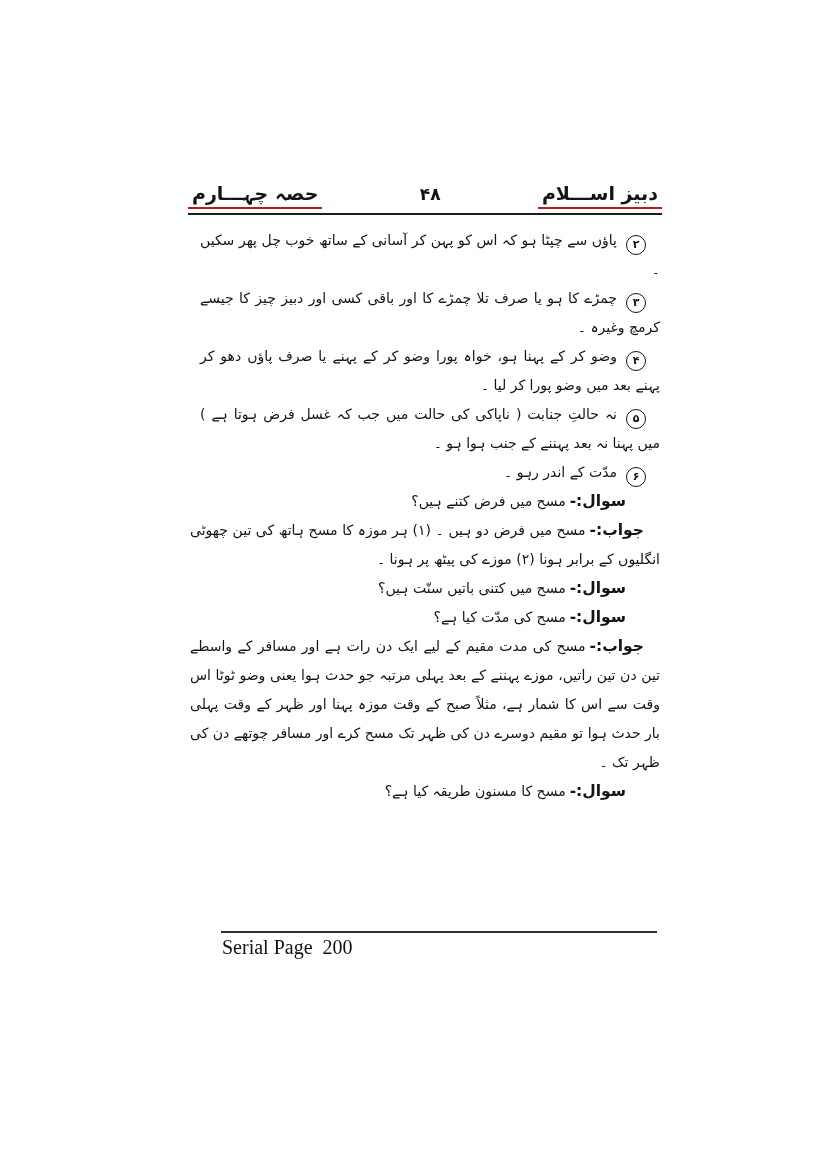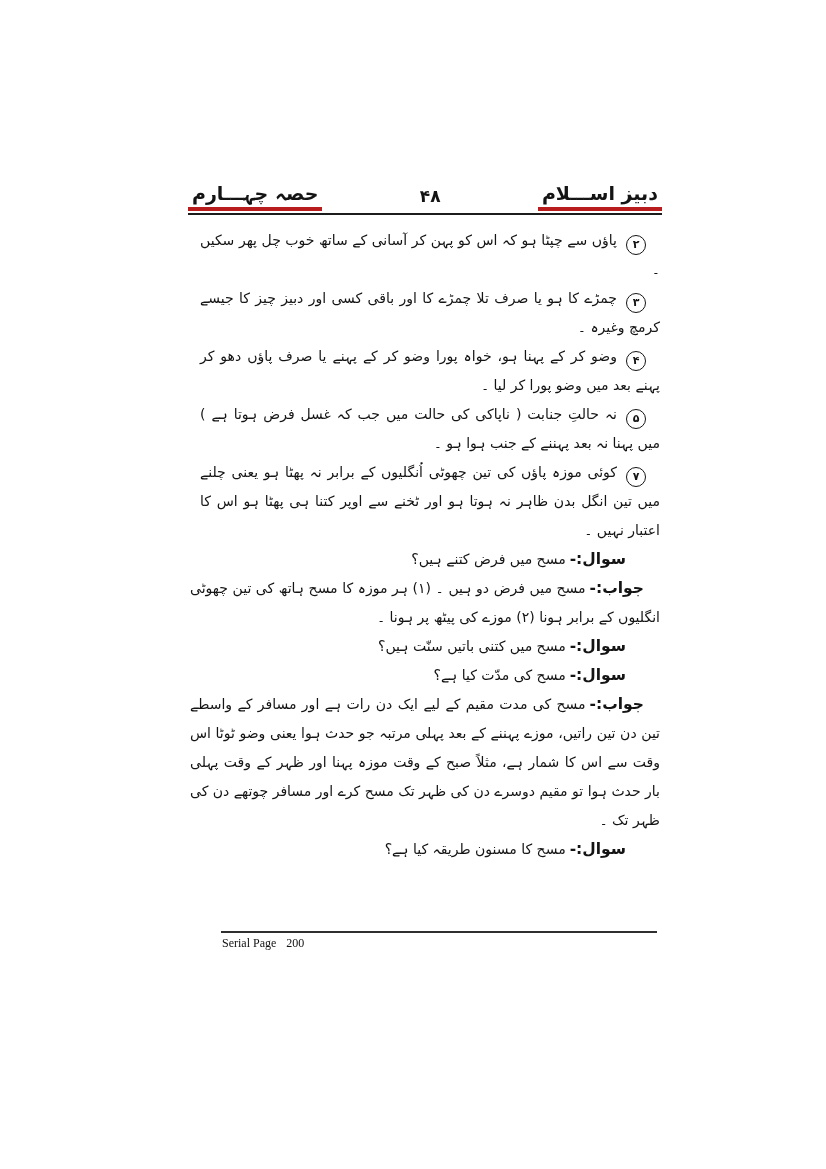--- a/index.html
+++ b/index.html
@@ -13,21 +13,21 @@
     overflow:hidden;
   }
   
   .header{
     position:absolute;top:181px;left:188px;width:474px;
     display:flex;justify-content:space-between;align-items:flex-end;
     direction:rtl;
   }
   .header .title{
     font-weight:bold;font-size:19px;line-height:24px;
-    border-bottom:4px solid #b91c1c;padding:0 4px 2px 4px;
+    border-bottom:2px solid #b91c1c;padding:0 4px 2px 4px;
   }
   .header .pageno{
     font-weight:bold;font-size:17px;line-height:24px;padding-bottom:3px;
   }
   .header-rule{
     position:absolute;top:213px;left:188px;width:474px;height:2px;
     background:#1c1c1c;
   }
   
   .content{
@@ -56,42 +56,42 @@
   }
   
   .footer-rule{
     position:absolute;top:931px;left:221px;width:436px;height:2px;
     background:#2f2f2f;
   }
   .footer-text{
     position:absolute;top:936px;left:222px;
     direction:ltr;
     font-family:"Liberation Serif",serif;
-    font-size:12px;color:#111;
+    font-size:20px;color:#111;
   }
   .footer-text .gap{display:inline-block;width:10px;}
 </style>
 </head>
 <body>
 
 <div class="page">
 
   <div class="header">
     <span class="title">دبیز اســـلام</span>
     <span class="pageno">۴۸</span>
     <span class="title">حصہ چہـــارم</span>
   </div>
   <div class="header-rule"></div>
 
   <div class="content" id="body-text">
       <p class="item"><span class="num">۲</span><span>پاؤں سے چپٹا ہو کہ اس کو پہن کر آسانی کے ساتھ خوب چل پھر سکیں ۔</span></p>
       <p class="item"><span class="num">۳</span><span>چمڑے کا ہو یا صرف تلا چمڑے کا اور باقی کسی اور دبیز چیز کا جیسے کرمچ وغیرہ ۔</span></p>
       <p class="item"><span class="num">۴</span><span>وضو کر کے پہنا ہو، خواہ پورا وضو کر کے پہنے یا صرف پاؤں دھو کر پہنے بعد میں وضو پورا کر لیا ۔</span></p>
       <p class="item"><span class="num">۵</span><span>نہ حالتِ جنابت ( ناپاکی کی حالت میں جب کہ غسل فرض ہوتا ہے ) میں پہنا نہ بعد پہننے کے جنب ہوا ہو ۔</span></p>
-      <p class="item"><span class="num">۷</span><span>کوئی موزہ پاؤں کی تین چھوٹی اُنگلیوں کے برابر نہ پھٹا ہو یعنی چلنے میں تین انگل بدن ظاہر نہ ہوتا ہو اور ٹخنے سے اوپر کتنا ہی پھٹا ہو اس کا اعتبار نہیں ۔</span></p>
+      <p class="item"><span class="num">۶</span><span>مدّت کے اندر رہو ۔</span></p>
       <p class="q"><span class="qa-label">سوال:-</span><span>مسح میں فرض کتنے ہیں؟</span></p>
       <p class="a"><span class="qa-label">جواب:-</span><span>مسح میں فرض دو ہیں ۔ (۱) ہر موزہ کا مسح ہاتھ کی تین چھوٹی انگلیوں کے برابر ہونا   (۲) موزے کی پیٹھ پر ہونا ۔</span></p>
       <p class="q"><span class="qa-label">سوال:-</span><span>مسح میں کتنی باتیں سنّت ہیں؟</span></p>
       <p class="q"><span class="qa-label">سوال:-</span><span>مسح کی مدّت کیا ہے؟</span></p>
       <p class="a"><span class="qa-label">جواب:-</span><span>مسح کی مدت مقیم کے لیے ایک دن رات ہے اور مسافر کے واسطے تین دن تین راتیں، موزے پہننے کے بعد پہلی مرتبہ جو حدث ہوا یعنی وضو ٹوٹا اس وقت سے اس کا شمار ہے، مثلاً صبح کے وقت موزہ پہنا اور ظہر کے وقت پہلی بار حدث ہوا تو مقیم دوسرے دن کی ظہر تک مسح کرے اور مسافر چوتھے دن کی ظہر تک ۔</span></p>
       <p class="q"><span class="qa-label">سوال:-</span><span>مسح کا مسنون طریقہ کیا ہے؟</span></p>
     </div>
 
   <div class="footer-rule"></div>
   <div class="footer-text">

